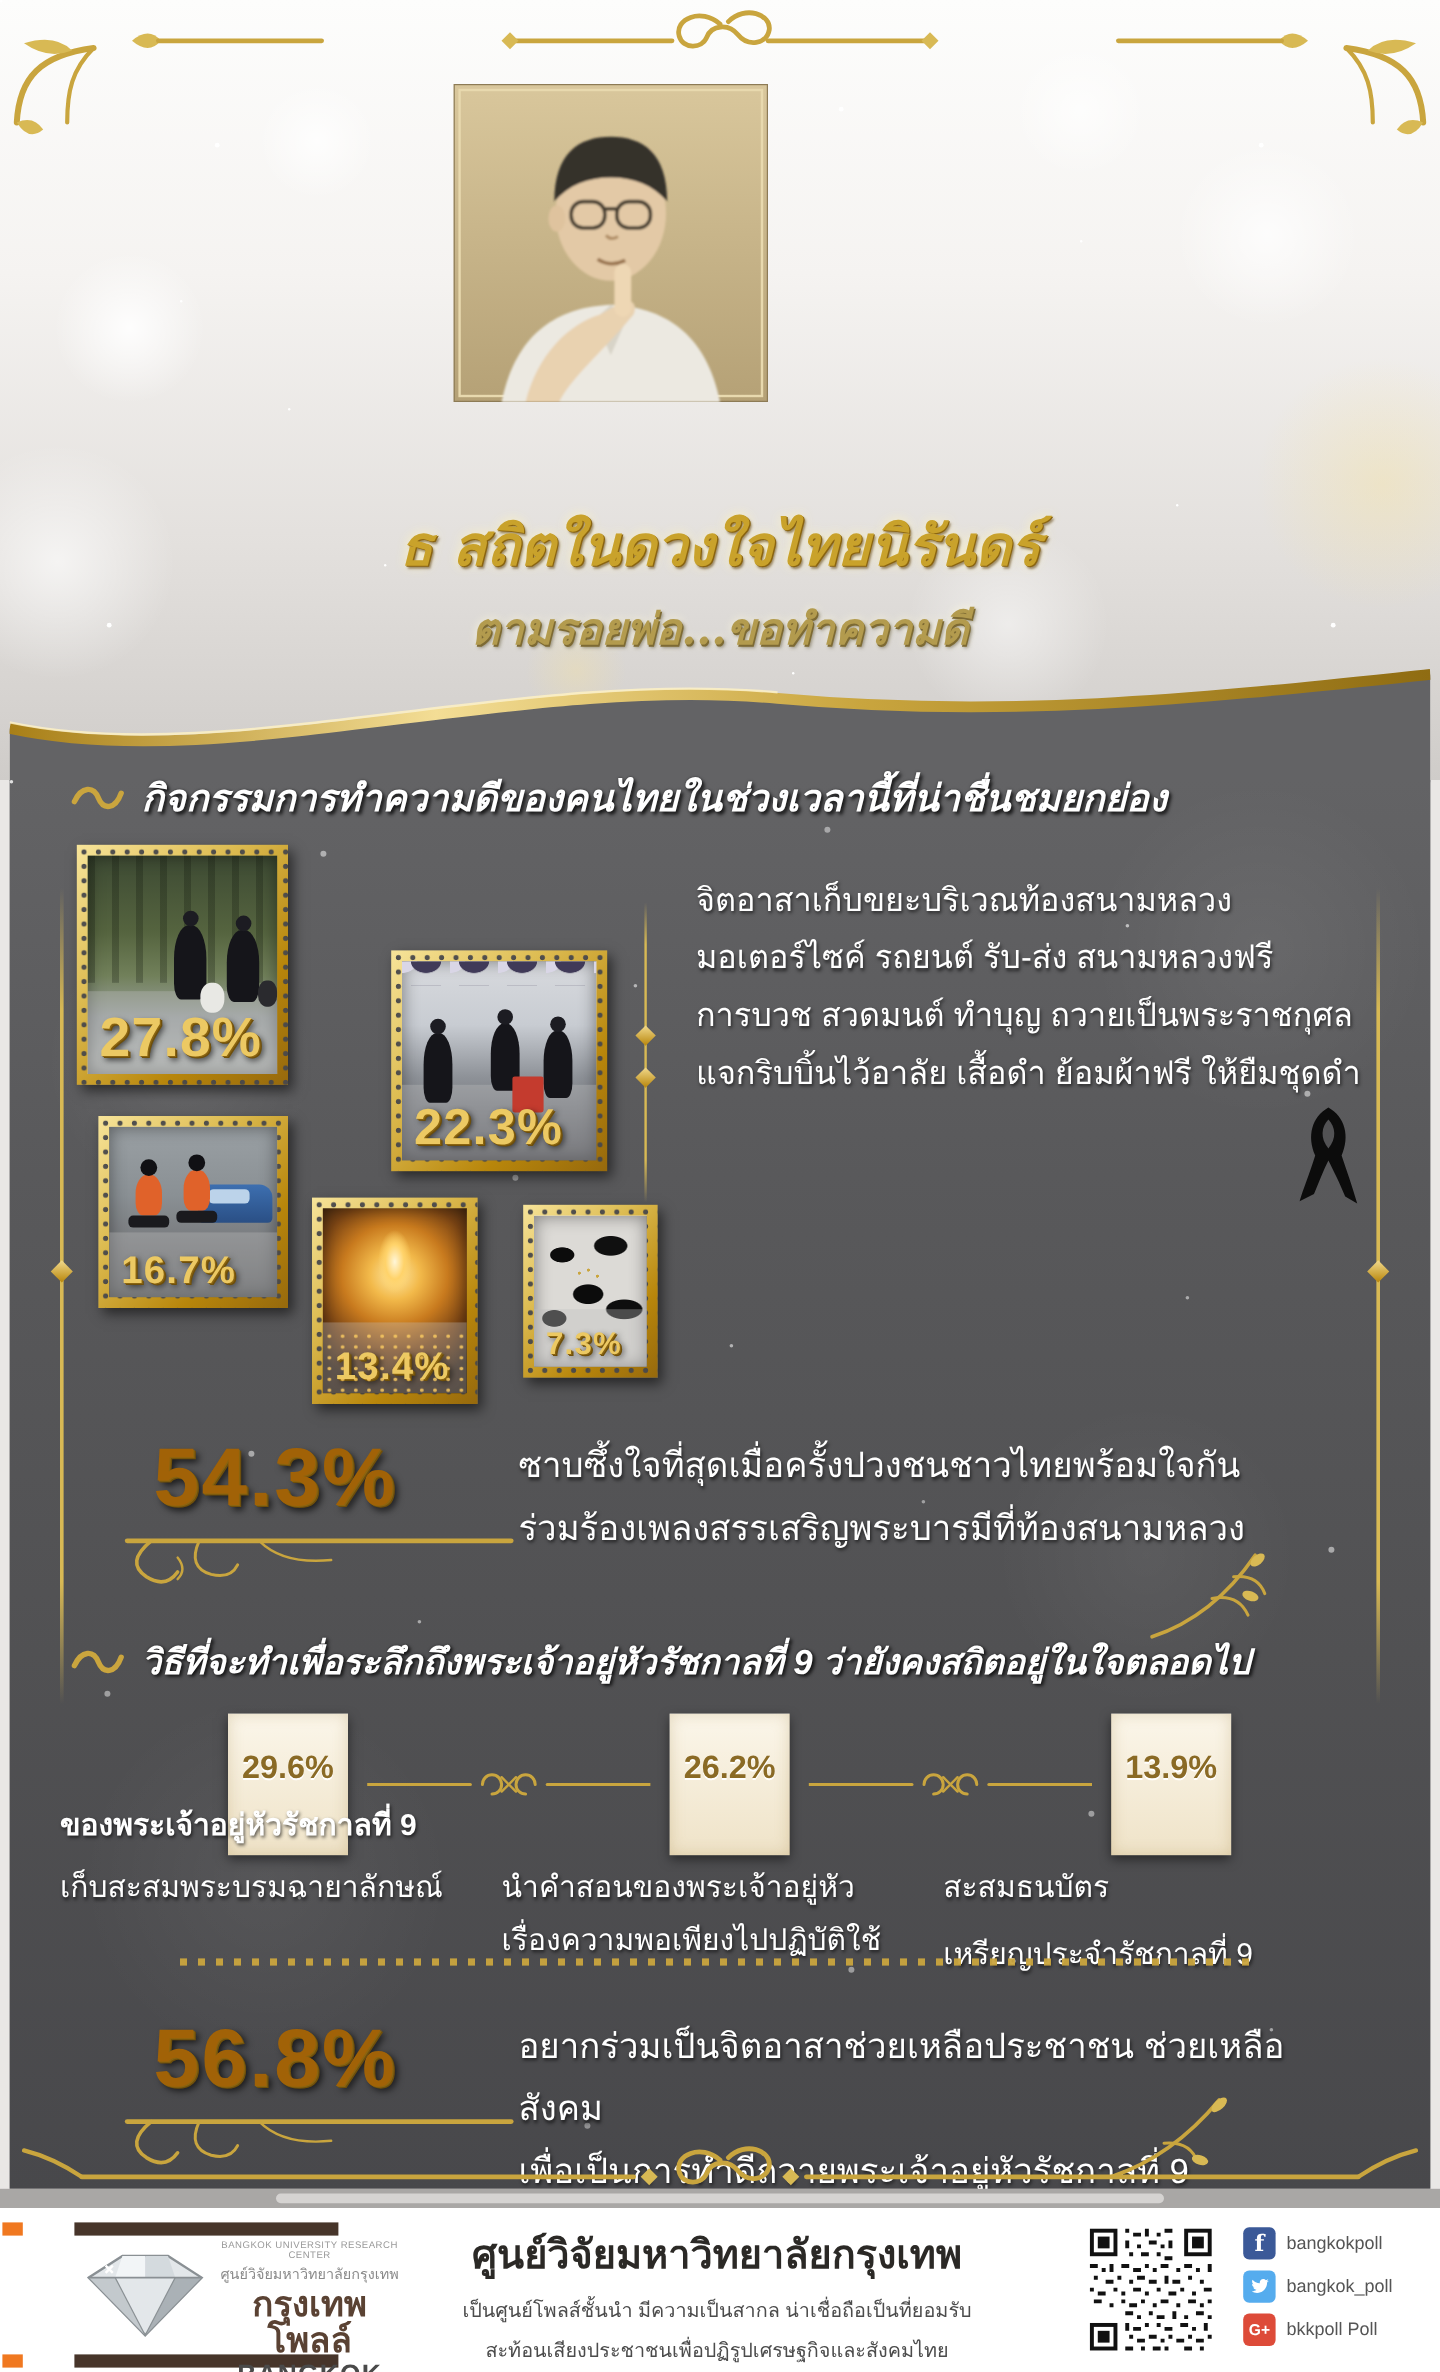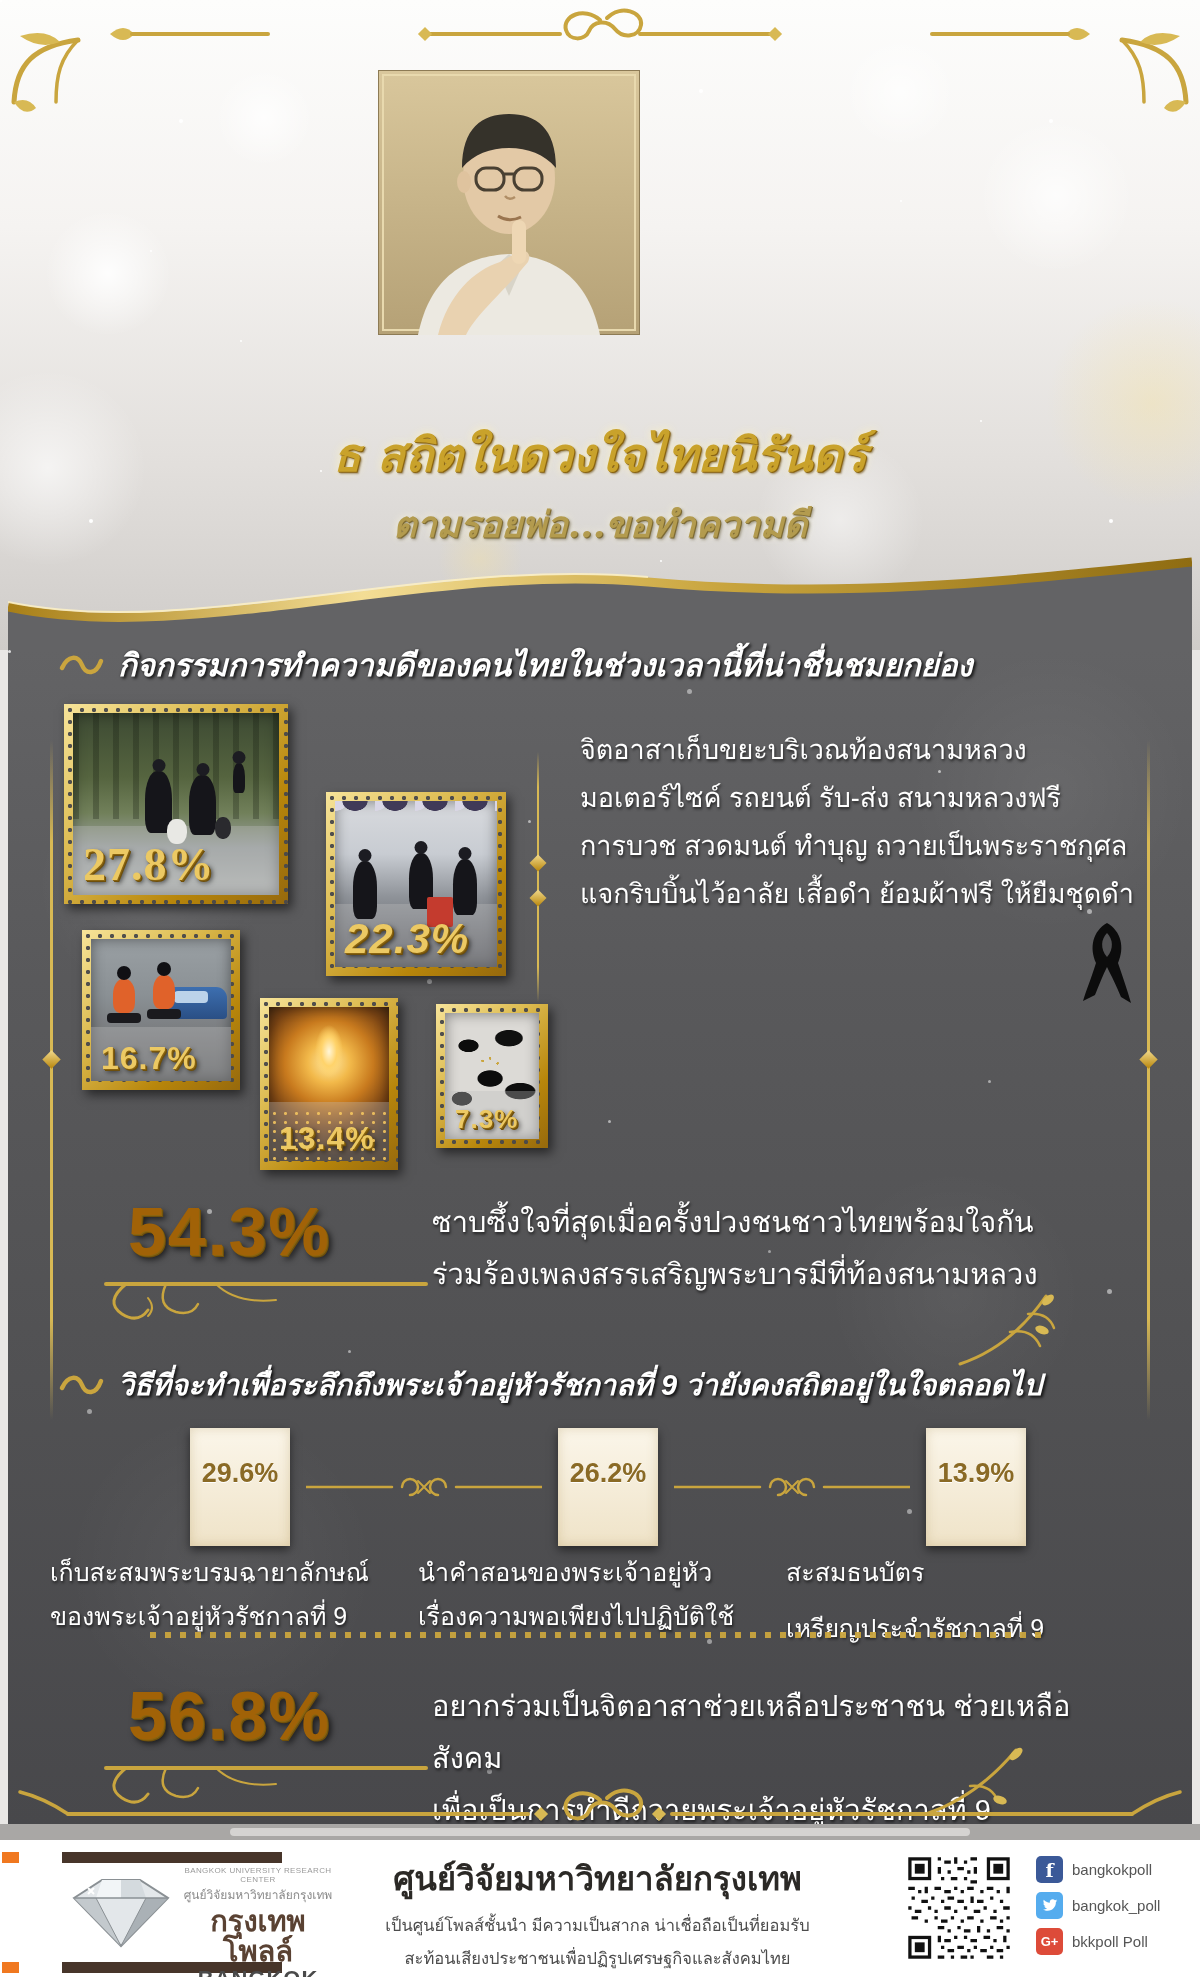--- a/index.html
+++ b/index.html
@@ -258,33 +258,33 @@
   <div class="side-line" style="left:50px;"></div>
   <div class="side-line" style="left:1147px;"></div>
 
   <div class="sec-head" style="left:58px;top:640px;width:1090px;font-size:31px;">
     <svg width="46" height="26" viewBox="0 0 46 26">
       <path d="M4,16 C10,3 20,3 24,13 C28,23 38,23 43,9" fill="none" stroke="#caa53e" stroke-width="4.5" stroke-linecap="round"></path>
     </svg>
     <span>กิจกรรมการทำความดีของคนไทยในช่วงเวลานี้ที่น่าชื่นชมยกย่อง</span>
   </div>
 
-  <div class="stamp" style="left:64px;top:704px;width:224px;height:200px;font-family:Liberation Serif, serif;">
+  <div class="stamp" style="left:64px;top:704px;width:176px;height:200px;">
     <div class="photo ph1">
       <div class="pct-band"></div>
       <div class="fig" style="left:72px;top:58px;width:27px;height:62px;"></div>
       <div class="fig" style="left:116px;top:62px;width:27px;height:60px;"></div>
       <div class="fig" style="left:160px;top:50px;width:12px;height:30px;"></div>
       <div class="bag" style="left:94px;top:106px;width:20px;height:25px;"></div>
       <div class="bag" style="left:142px;top:104px;width:16px;height:22px;background:#2a2a2e;"></div>
       <div class="pct" style="font-size:46px;">27.8%</div>
     </div>
   </div>
 
-  <div class="stamp" style="left:326px;top:792px;width:180px;height:184px;font-style:italic;">
+  <div class="stamp" style="left:326px;top:792px;width:180px;height:184px;">
     <div class="photo ph2">
       <div class="pct-band"></div>
       <div class="fig" style="left:18px;top:60px;width:24px;height:58px;"></div>
       <div class="fig" style="left:74px;top:52px;width:24px;height:56px;"></div>
       <div class="fig" style="left:118px;top:58px;width:24px;height:56px;"></div>
       <div class="redbox" style="left:92px;top:96px;width:26px;height:30px;"></div>
       <div class="pct" style="font-size:42px;">22.3%</div>
     </div>
   </div>
 
@@ -378,21 +378,21 @@
     <g class="gold-stroke" stroke-width="2.5">
       <line x1="0" y1="15" x2="86" y2="15"></line>
         <line x1="150" y1="15" x2="236" y2="15"></line>
       <path d="M96,15 a8,8 0 1,1 8,8"></path>
         <path d="M140,15 a8,8 0 1,0 -8,8"></path>
       <path d="M112,9 l12,12 M124,9 l-12,12" stroke-width="2"></path>
     </g>
   </svg>
 
   <div class="lab" style="left:50px;top:1552px;">เก็บสะสมพระบรมฉายาลักษณ์</div>
-  <div class="lab" style="left:50px;top:1596px;">ของพระเจ้าอยู่หัวรัชกาลที่ 9</div>
+  <div class="lab" style="left:50px;top:1500px;font-weight:bold;">ของพระเจ้าอยู่หัวรัชกาลที่ 9</div>
   <div class="lab" style="left:418px;top:1552px;">นำคำสอนของพระเจ้าอยู่หัว</div>
   <div class="lab" style="left:418px;top:1596px;">เรื่องความพอเพียงไปปฏิบัติใช้</div>
   <div class="lab" style="left:786px;top:1552px;">สะสมธนบัตร</div>
   <div class="lab" style="left:786px;top:1596px;margin-top:12px;">เหรียญประจำรัชกาลที่ 9</div>
 
   <div class="dots"></div>
 
   <div class="stat-val" style="left:128px;top:1676px;">56.8%</div>
   <svg style="position:absolute;left:96px;top:1756px;" width="340" height="58" viewBox="0 0 340 58">
     <g class="gold-stroke" stroke-width="3">

